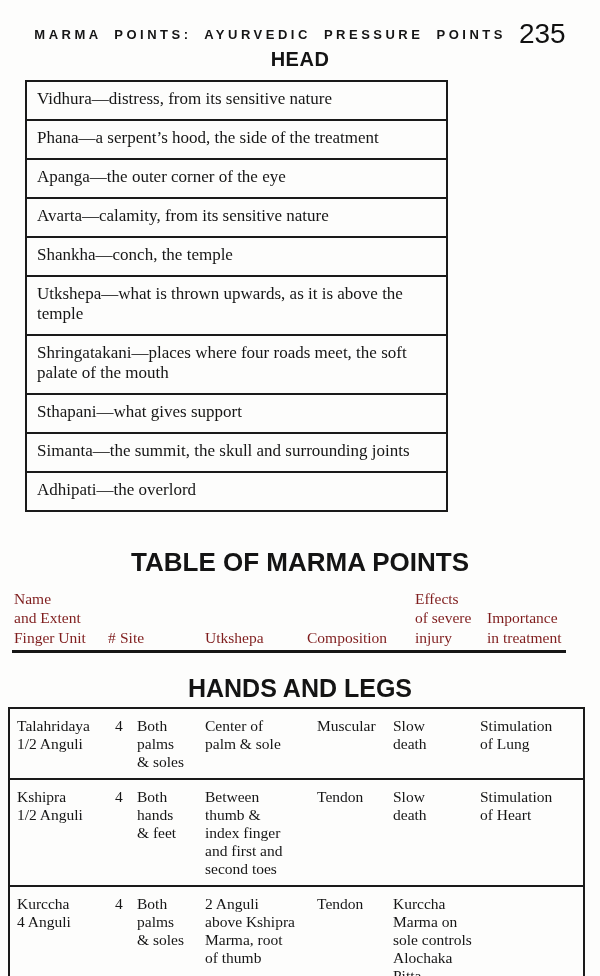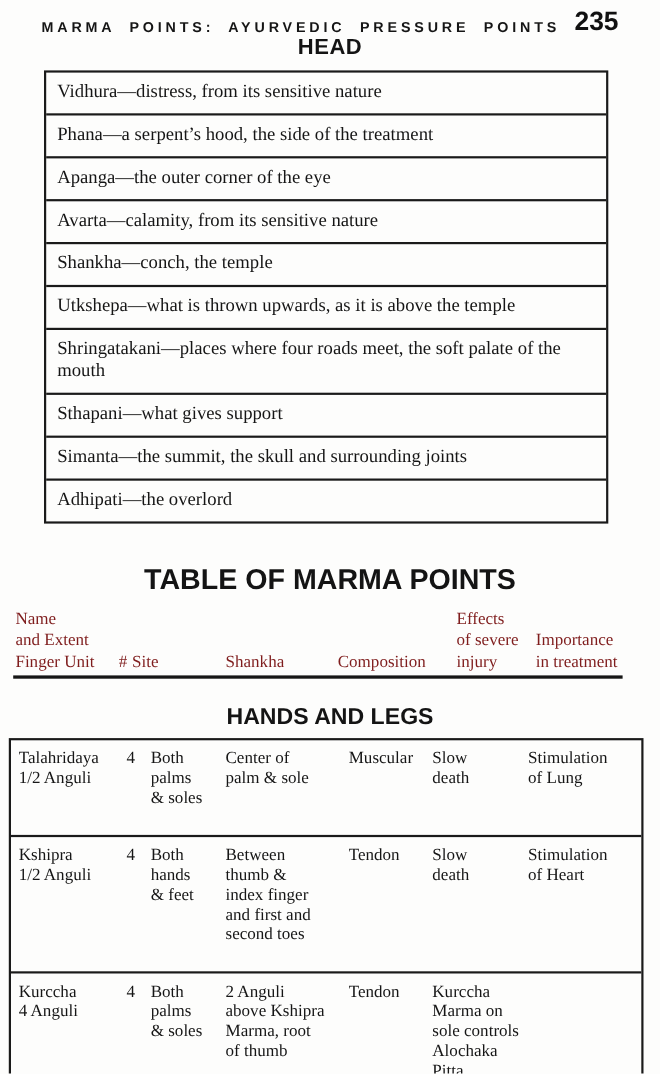--- a/index.html
+++ b/index.html
@@ -5,45 +5,45 @@
   html,body{margin:0;padding:0;}
   body{
     width:600px;height:976px;
     background:#fdfdfc;
     color:#1b1b1b;
     font-family:"Liberation Serif", serif;
     overflow:hidden;
     position:relative;
   }
   .page-header{
-    padding-top:8px;
-    display:flex;justify-content:center;align-items:flex-end;gap:13px;
+    padding-top:20px;
+    display:flex;justify-content:center;align-items:center;gap:13px;
   }
   .running-head{
     font-family:"Liberation Sans", sans-serif;
     font-weight:bold;font-size:13px;letter-spacing:3.5px;word-spacing:6px;
     color:#151515;
   }
   .page-number{
     font-family:"Liberation Sans", sans-serif;
-    font-weight:bold;font-size:24px;letter-spacing:0;
+    font-weight:normal;font-size:28px;letter-spacing:0;
     color:#111;
     line-height:1;
   }
   .section-title{
     font-family:"Liberation Sans", sans-serif;
     font-weight:bold;color:#141414;
     text-align:center;
     font-size:20px;line-height:22px;
     margin:0;
   }
   .head-title{margin-bottom:10px;letter-spacing:0.5px;}
   
   .head-table{
-    margin-left:40px;width:513px;
+    margin-left:25px;width:423px;
     border:2px solid #1a1a1a;
     box-sizing:border-box;
   }
   .head-row{
     border-bottom:2px solid #1a1a1a;
     padding:7px 10px 10px 10px;
     font-size:17px;line-height:20px;
     color:#161616;
     box-sizing:border-box;
     min-height:39px;
@@ -58,31 +58,31 @@
   .col-head{
     position:absolute;bottom:0;
     white-space:pre-line;
   }
   .ch1{left:14px;} .ch2{left:108px;} .ch3{left:120px;} .ch4{left:205px;}
   .ch5{left:307px;} .ch6{left:415px;} .ch7{left:487px;}
   .header-rule{
     margin:3px 0 0 12px;width:554px;height:0;
     border-top:3px solid #161616;
   }
-  .hands-title{margin-top:24px;margin-bottom:8px;font-size:21px;}
+  .hands-title{margin-top:24px;margin-bottom:8px;font-size:25px;}
   
   .hl-table{
     margin-left:8px;width:577px;
     border:2px solid #1a1a1a;
     box-sizing:border-box;
   }
   .hl-row{
     display:flex;
     border-bottom:2px solid #1a1a1a;
-    padding:8px 0 24px 0;
+    padding:8px 0 7px 0;
     font-size:15.5px;line-height:18px;
     color:#161616;
     box-sizing:border-box;
   }
   .hl-row:last-child{border-bottom:none;}
   .hl-row > div{white-space:pre-line;box-sizing:border-box;}
   .c-name{width:105px;padding-left:7px;}
   .c-num{width:22px;}
   .c-site{width:68px;}
   .c-loc{width:112px;}
@@ -114,21 +114,21 @@
 </div>
 
 <h2 class="section-title marma-title">TABLE OF MARMA POINTS</h2>
 
 <div class="col-headers">
   <span class="col-head ch1">Name
 and Extent
 Finger Unit</span>
   <span class="col-head ch2">#</span>
   <span class="col-head ch3">Site</span>
-  <span class="col-head ch4">Shankha</span>
+  <span class="col-head ch4">Utkshepa</span>
   <span class="col-head ch5">Composition</span>
   <span class="col-head ch6">Effects
 of severe
 injury</span>
   <span class="col-head ch7">Importance
 in treatment</span>
 </div>
 <div class="header-rule"></div>
 
 <h2 class="section-title hands-title">HANDS AND LEGS</h2>

